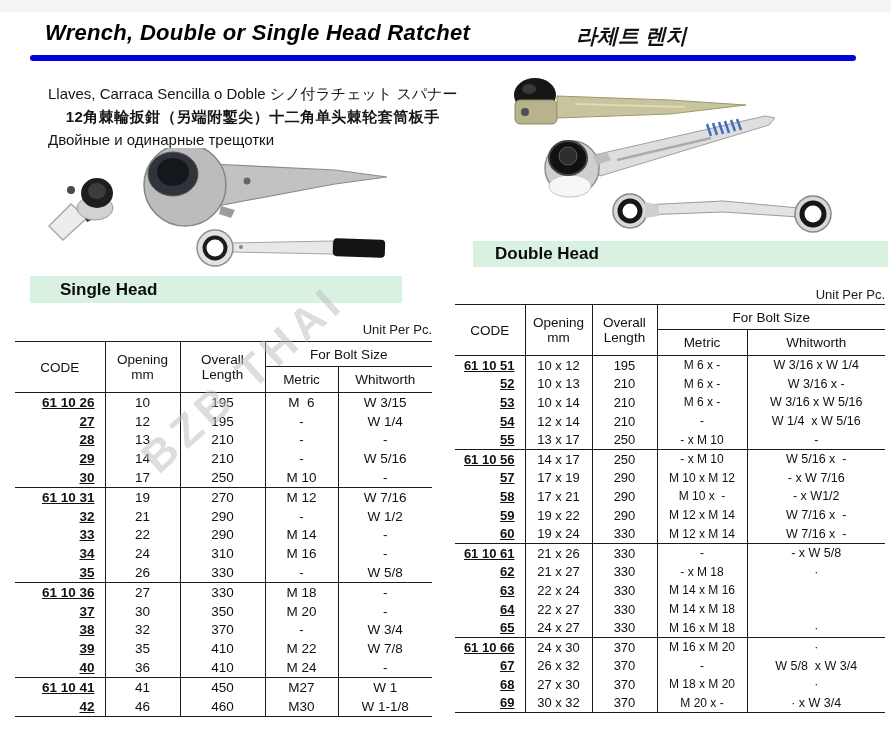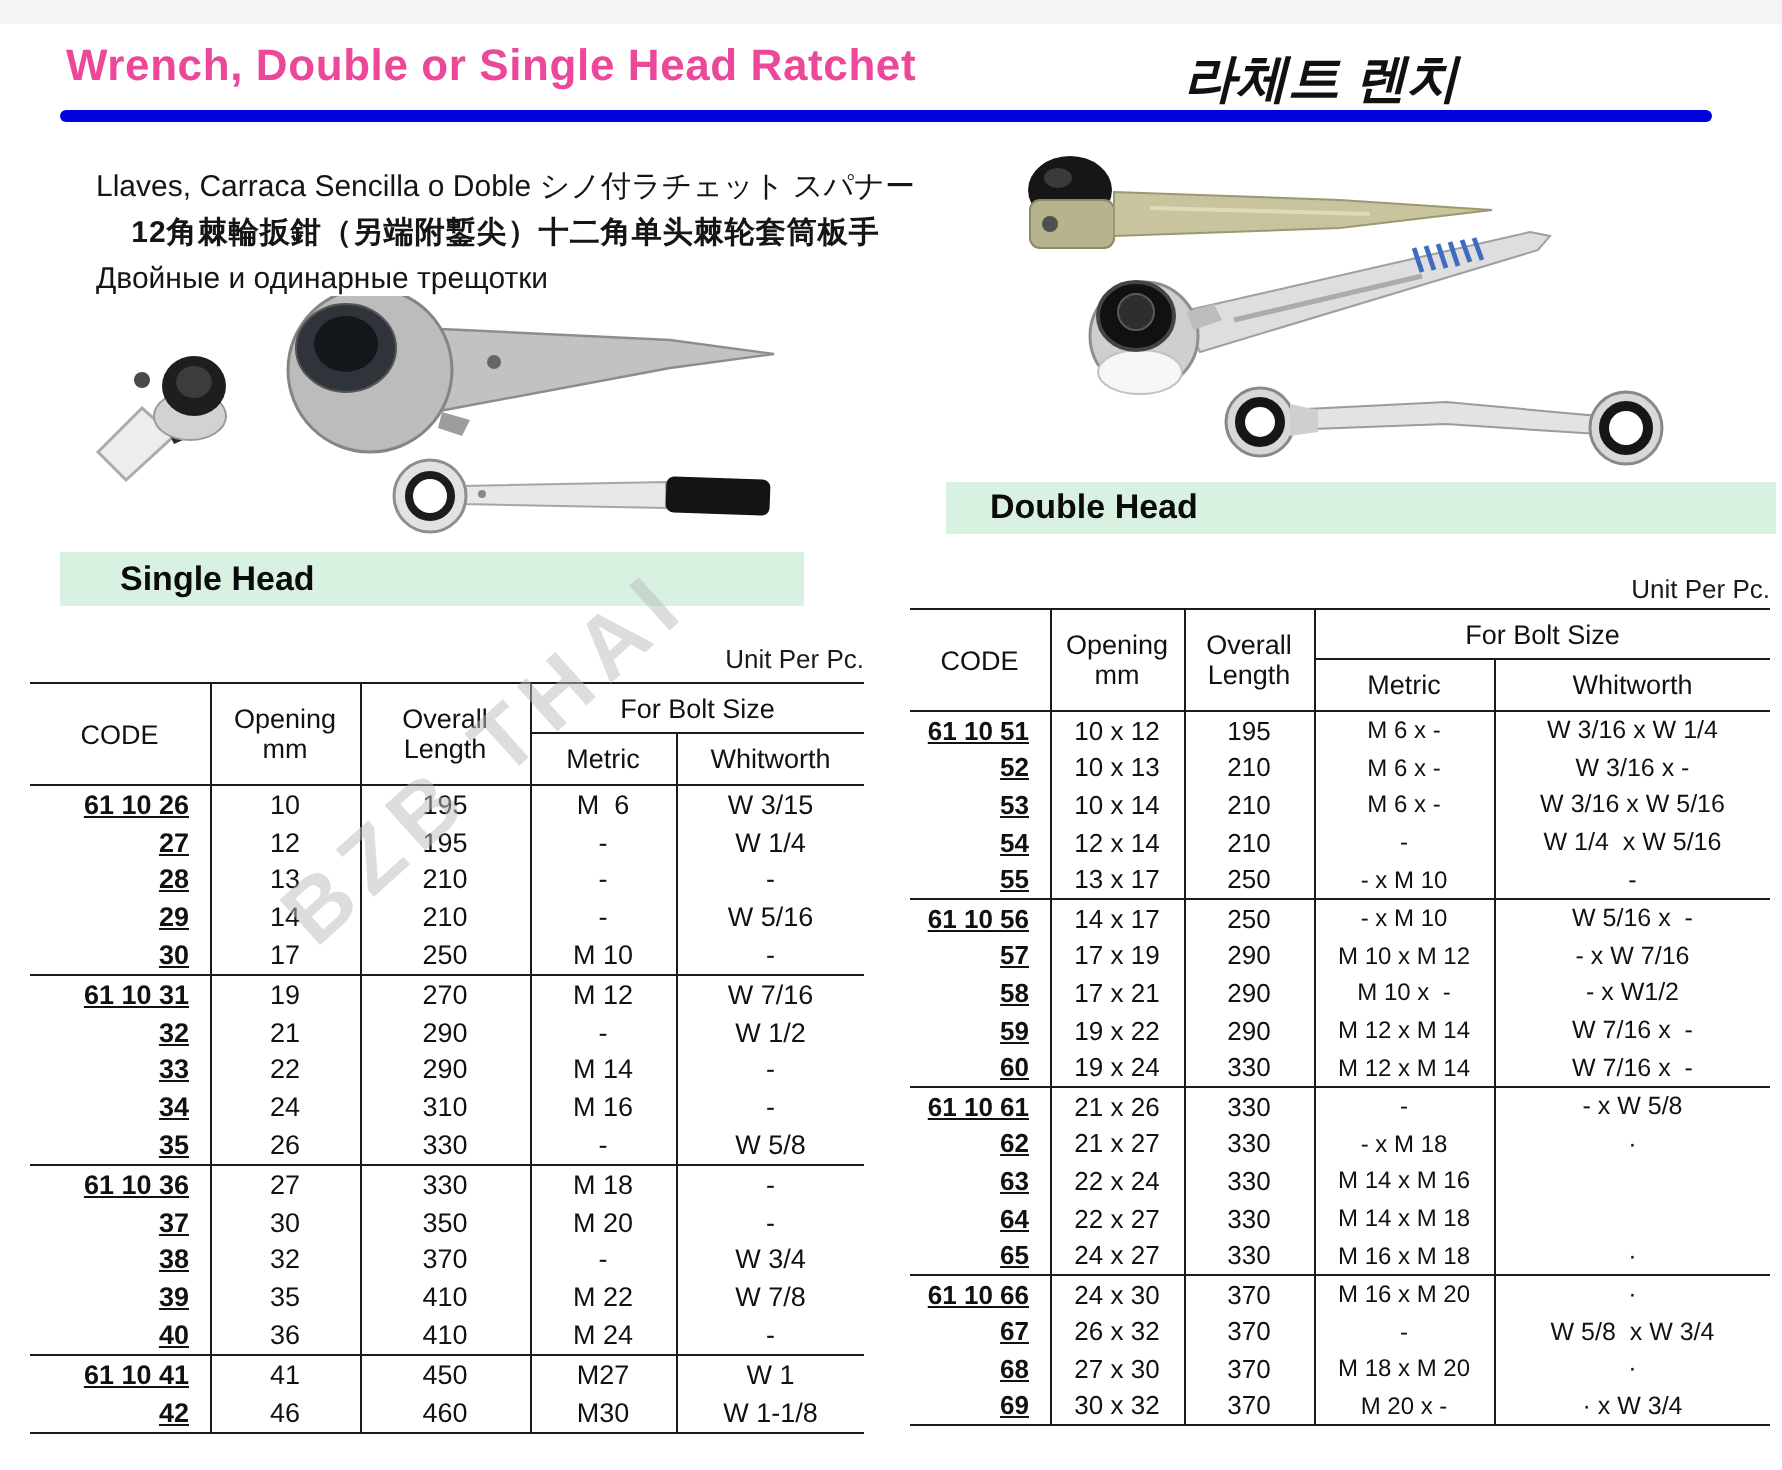--- a/index.html
+++ b/index.html
@@ -1,21 +1,21 @@
 <!DOCTYPE html>
 <html><head>
 <meta charset="utf-8">
 <style>
   html,body{margin:0;padding:0;background:#ffffff;}
   #page{position:relative;width:891px;height:735px;background:#fff;overflow:hidden;
         font-family:"Liberation Sans",sans-serif;color:#111;}
   .top-artifact{position:absolute;left:0;top:0;width:891px;height:12px;background:#f4f4f4;}
-  .title{position:absolute;left:33px;top:20px;font-size:22px;font-weight:bold;
-         letter-spacing:.3px;color:#ec4899;}
-  .title-kr{position:absolute;left:592px;top:22px;font-size:26px;font-weight:bold;font-style:italic;}
+  .title{position:absolute;left:45px;top:20px;font-size:22px;font-weight:bold;font-style:italic;
+         letter-spacing:.3px;color:#000000;}
+  .title-kr{position:absolute;left:576px;top:22px;font-size:21px;font-weight:bold;font-style:italic;}
   .blue-rule{position:absolute;left:30px;top:55px;width:826px;height:6px;border-radius:3px;}
   .desc{position:absolute;left:48px;top:82px;font-size:15px;line-height:23px;color:#151515;}
   .desc .l2{font-weight:bold;letter-spacing:.5px;text-align:center;}
   .section-bar{position:absolute;height:27px;display:flex;align-items:center;}
   .section-bar span{font-size:17px;font-weight:bold;color:#0b0b0b;}
   #single-bar{left:30px;top:276px;width:372px;}
   #single-bar span{margin-left:30px;}
   #double-bar{left:473px;top:241px;width:415px;height:26px;}
   #double-bar span{margin-left:22px;}
   .unit{position:absolute;width:132px;font-size:13px;text-align:right;color:#1a1a1a;}

